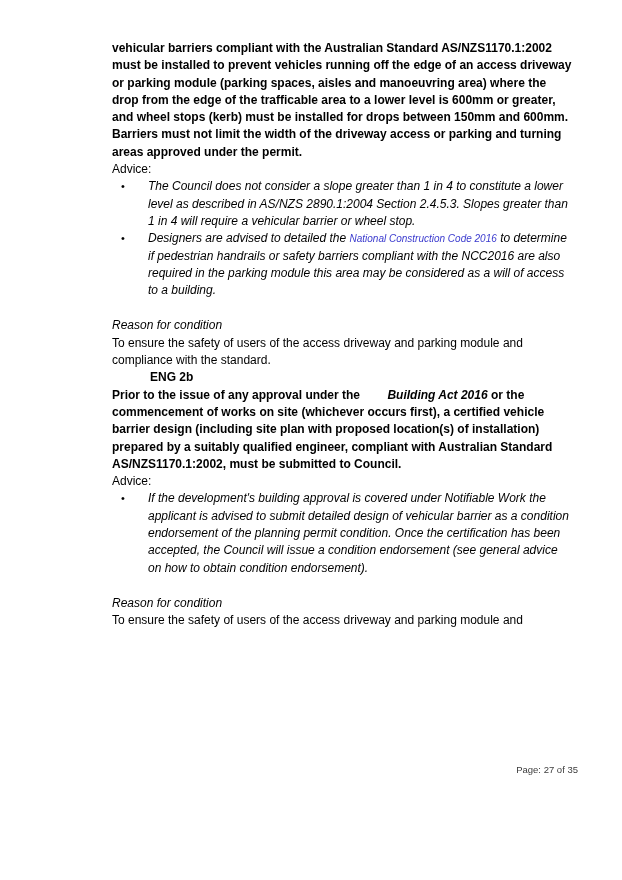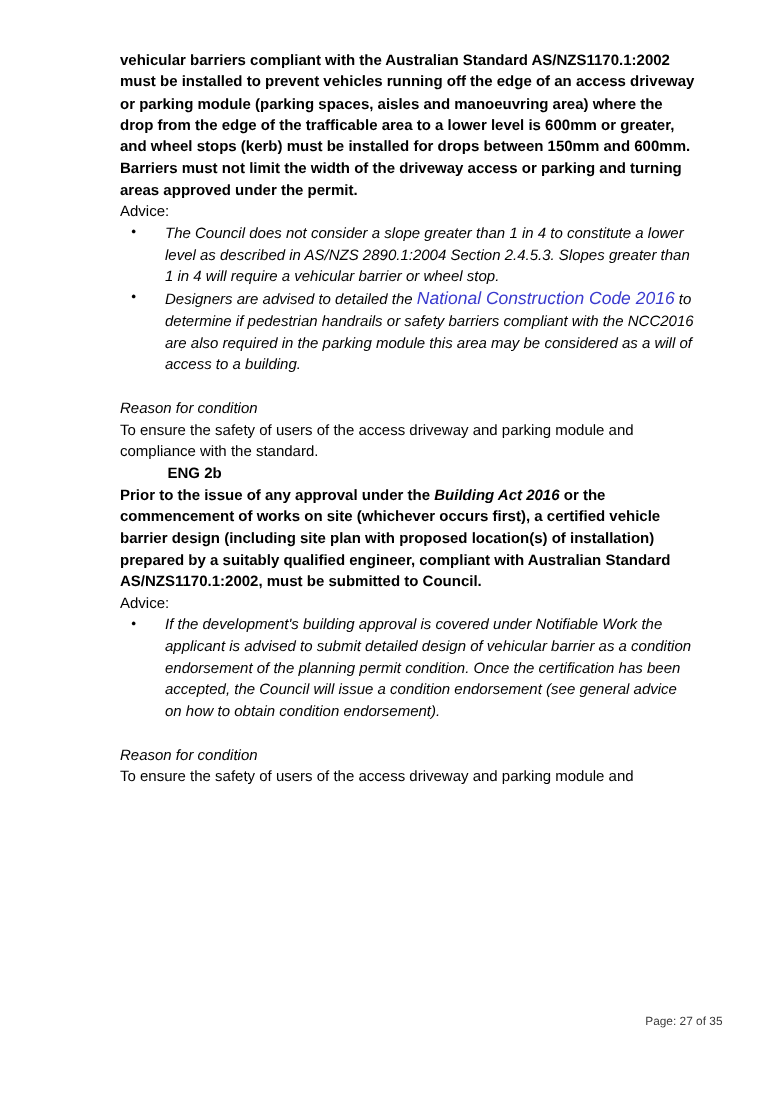--- a/index.html
+++ b/index.html
@@ -11,29 +11,29 @@
     height: 880px;
     background: var(--page-bg, #ffffff);
     color: var(--text-color, #000000);
     font-family: "Liberation Sans", sans-serif;
     position: relative;
     overflow: hidden;
   }
   .content {
     position: absolute;
     top: 40px;
-    left: 96px;
+    left: 112px;
     width: 462px;
     font-size: 12px;
     line-height: 17.3px;
   }
   .content p {
     margin: 0;
   }
-  .bold-italic { font-weight: bold; font-style: italic; }
+  .bold-italic { font-weight: bold; font-style: italic; margin-left: 24px; }
 
   .condition-para {
     font-weight: bold;
     margin-bottom: 19px;
   }
   .advice-label {
     margin-bottom: 0;
   }
   .advice-list {
     font-style: italic;
@@ -65,27 +65,27 @@
     font-weight: bold;
     margin-bottom: 20.7px;
     padding-left: 38px;
   }
   .condition-para-2 {
     font-weight: bold;
     margin-bottom: 17.3px;
   }
   .ncc-link {
     color: var(--link-color, #3a3ace);
-    font-size: 14px;
+    font-size: 10px;
     text-decoration: none;
     cursor: pointer;
   }
   .page-footer {
     position: absolute;
-    top: 812px;
+    top: 764px;
     right: 44px;
     font-size: 9.5px;
     color: #3c3c3c;
     line-height: 12px;
   }
 </style>
 </head>
 <body>
 
 <div class="content">

